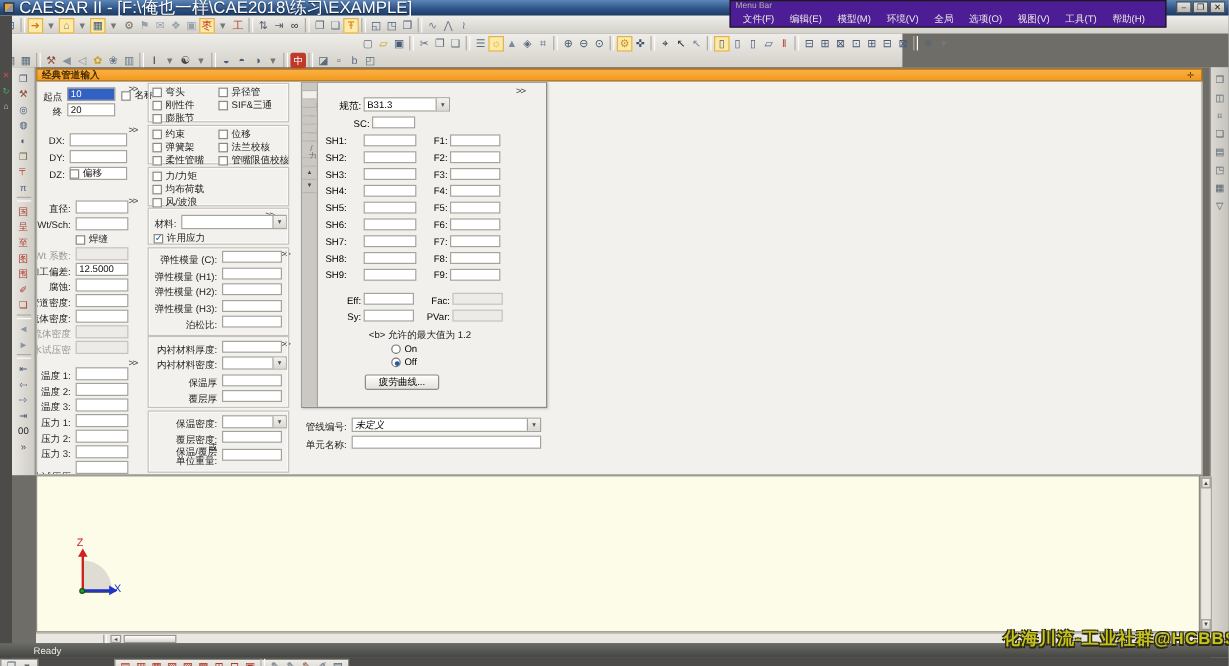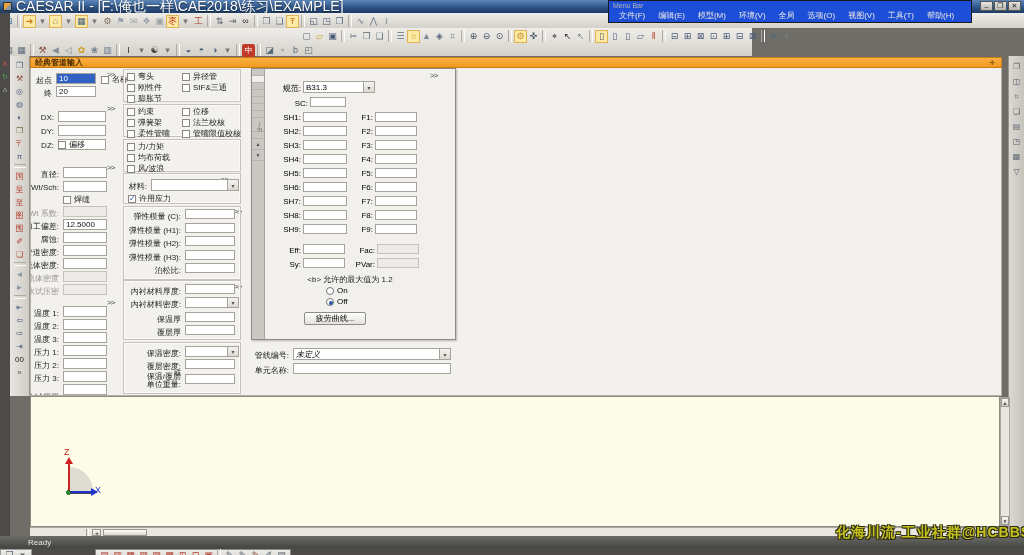--- a/index.html
+++ b/index.html
@@ -10,21 +10,21 @@
   
   .titlebar { position:absolute; left:0; top:0; width:1024px; height:13px;
     background:linear-gradient(#5d86b8,#2c5184 60%,#1d3c66); display:flex; align-items:center; }
   .appicon { width:9px; height:9px; margin:0 4px 0 3px; background:linear-gradient(135deg,#e8a33d 50%,#8898a8 50%); border:1px solid #333; }
   .wtitle { color:#fff; font-size:14px; white-space:nowrap; text-shadow:0 1px 1px #123; }
   .winbtns { position:absolute; right:3px; top:1px; display:flex; gap:1px; }
   .winbtn { width:13px; height:10px; background:linear-gradient(#e8e6e1,#b8b5af); border:1px solid #555;
     font-size:7px; color:#222; display:flex; align-items:center; justify-content:center; }
 
   
-  .menubar { position:absolute; left:608px; top:0; width:364px; height:23px; background:#1d4ed8;
+  .menubar { position:absolute; left:608px; top:0; width:364px; height:23px; background:#4c1d95;
     border:1px solid #1a1a18; z-index:40; }
   .menucap { font-size:7px; color:#b5b3ae; padding:1px 0 0 4px; line-height:7px; }
   .menuitems { display:flex; gap:13px; padding:1px 0 0 10px; }
   .mi { font-size:8px; color:#ebe9e4; white-space:nowrap; cursor:default; }
 
   
   .tband { position:absolute; left:0; width:1024px; background:linear-gradient(#efede9,#d4d1ca); }
   .tband.r1 { top:13px; height:15px; }
   .tband.r2 { top:28px; height:28px; }
   .darkzone { position:absolute; background:#6f6d68; }
@@ -82,21 +82,21 @@
     background:#f1f0ed; border:1px solid #8f8c85; box-shadow:1px 1px 2px rgba(0,0,0,.25); }
   .tabs { position:absolute; left:0; top:0; width:13px; height:270px; background:#cbc8c3;
     border-right:1px solid #a6a39b; display:flex; flex-direction:column; overflow:hidden; }
   .vtab { writing-mode:vertical-rl; text-orientation:upright; font-size:7px; color:#6b6962;
     background:#cbc8c3; border-bottom:1px solid #b8b5ae; padding:3px 0; text-align:center; letter-spacing:0; flex:0 0 auto; }
   .vtab.sel { background:#f1f0ed; color:#000; font-weight:bold; }
   .vtab.ar { writing-mode:horizontal-tb; font-size:5px; padding:2px 0; color:#444; }
 
   .shrows { position:absolute; left:13px; top:41px; width:182px; display:flex; flex-direction:column; }
   .shrow { display:flex; align-items:center; height:14px; }
-  .shl { width:38px; text-align:right; font-size:8px; padding-right:2px; }
+  .shl { width:38px; text-align:right; font-size:8px; padding-right:14px; }
   .shi { position:static; width:44px; height:10px; }
   .fl { width:22px; text-align:right; font-size:8px; padding-right:2px; margin-left:6px; }
   .fi { position:static; width:42px; height:10px; }
 
   .rl { position:absolute; font-size:8px; text-align:right; white-space:nowrap; }
   .note { position:absolute; font-size:8px; color:#222; text-align:center; white-space:nowrap; }
   .radio { position:absolute; display:flex; align-items:center; gap:3px; height:9px; }
   .rd { width:8px; height:8px; border-radius:50%; background:#fff; border:1px solid #777; position:relative; flex:0 0 auto; }
   .rd.on::after { content:""; position:absolute; left:2px; top:2px; width:4px; height:4px; border-radius:50%; background:#2a56a8; }
   .rlab { font-size:8px; }

